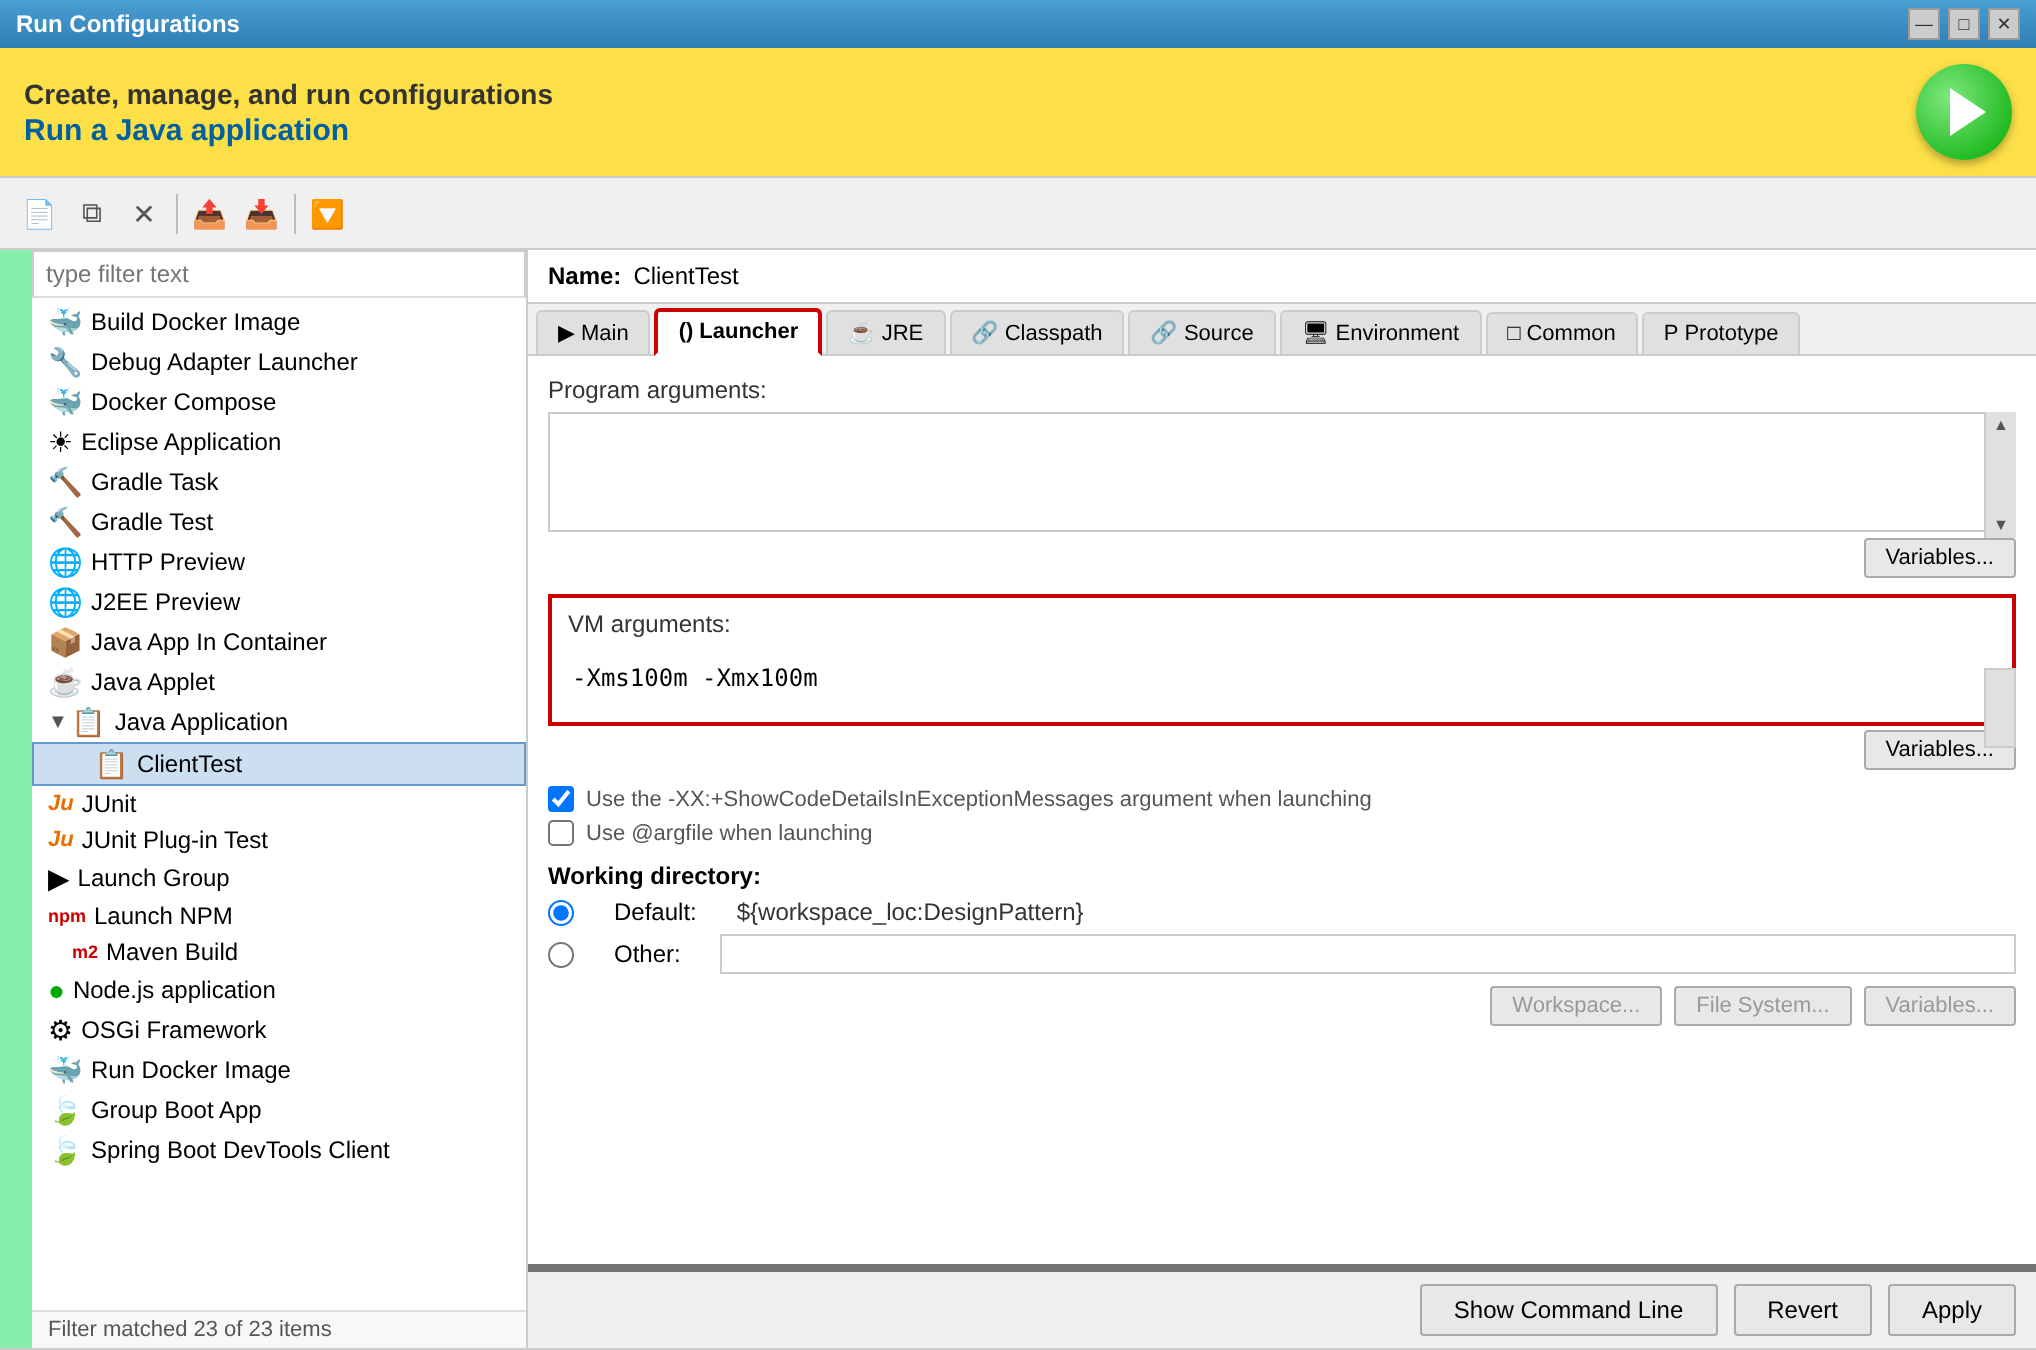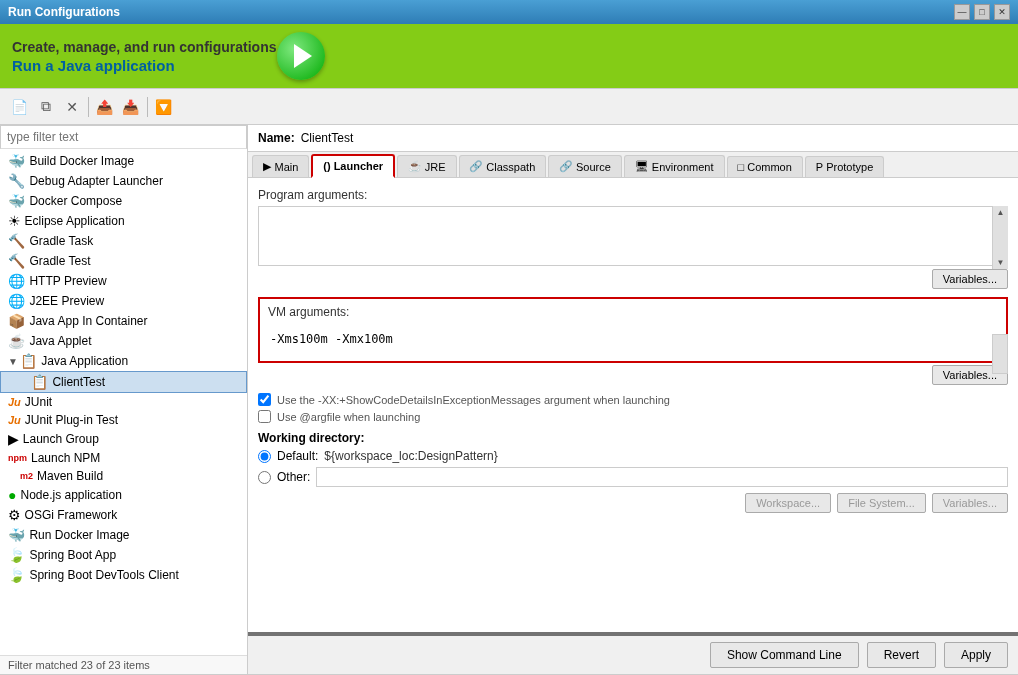--- a/index.html
+++ b/index.html
@@ -14,26 +14,26 @@
       align-items: center;
       justify-content: space-between;
       height: 24px;
     }
     .title-bar-text { font-size: 12px; font-weight: bold; }
     .title-bar-controls { display: flex; gap: 4px; }
     .title-bar-btn { width: 16px; height: 16px; background: #ccc; border: 1px solid #999; font-size: 9px; display: flex; align-items: center; justify-content: center; cursor: pointer; color: #333; }
 
     
     .header {
-      background: #84cc16;
+      background: #fde047;
       padding: 8px 12px;
       border-bottom: 1px solid #ccc;
       display: flex;
       align-items: center;
-      justify-content: flex-start;
+      justify-content: space-between;
     }
     .header-left { }
     .header-title { font-size: 14px; font-weight: bold; color: #333; }
     .header-subtitle { font-size: 15px; color: #0060a0; margin-top: 2px; font-weight: bold; }
     .run-icon {
       width: 48px; height: 48px;
       border-radius: 50%;
       background: radial-gradient(circle at 35% 35%, #7ee87e, #00aa00);
       display: flex; align-items: center; justify-content: center;
       box-shadow: 0 2px 4px rgba(0,0,0,0.3);
@@ -44,21 +44,22 @@
       border-top: 12px solid transparent;
       border-bottom: 12px solid transparent;
       border-left: 18px solid white;
       margin-left: 4px;
     }
 
     
     .main-content {
       display: flex;
       height: calc(675px - 24px - 66px - 36px);
-      background: #14b8a6;
+      background: #86efac;
+      padding-left: 16px;
     }
 
     
     .toolbar {
       background: #f0f0f0;
       border-bottom: 1px solid #ccc;
       padding: 4px 8px;
       display: flex;
       align-items: center;
       gap: 2px;
@@ -230,21 +231,21 @@
       color: #555;
     }
     .checkbox-row input[type=checkbox] { margin: 0; }
 
     
     .working-dir-section { }
     .wd-label { font-size: 12px; font-weight: bold; margin-bottom: 4px; }
     .radio-row {
       display: flex;
       align-items: center;
-      gap: 6px;
+      gap: 20px;
       font-size: 12px;
       margin-bottom: 4px;
     }
     .radio-row input[type=radio] { margin: 0; }
     .wd-path { font-size: 12px; color: #333; }
     .wd-buttons { display: flex; gap: 6px; justify-content: flex-end; margin-top: 6px; }
     .wd-btn {
       padding: 3px 10px;
       font-size: 11px;
       border: 1px solid #aaa;
@@ -412,21 +413,21 @@
       <div class="tree-item">
         <span class="icon">⚙</span>
         <span class="label">OSGi Framework</span>
       </div>
       <div class="tree-item">
         <span class="icon icon-docker">🐳</span>
         <span class="label">Run Docker Image</span>
       </div>
       <div class="tree-item">
         <span class="icon icon-spring">🍃</span>
-        <span class="label">Spring Boot App</span>
+        <span class="label">Group Boot App</span>
       </div>
       <div class="tree-item">
         <span class="icon icon-spring">🍃</span>
         <span class="label">Spring Boot DevTools Client</span>
       </div>
     </div>
     <div class="filter-status">Filter matched 23 of 23 items</div>
   </div>
 
   <div class="right-panel">

